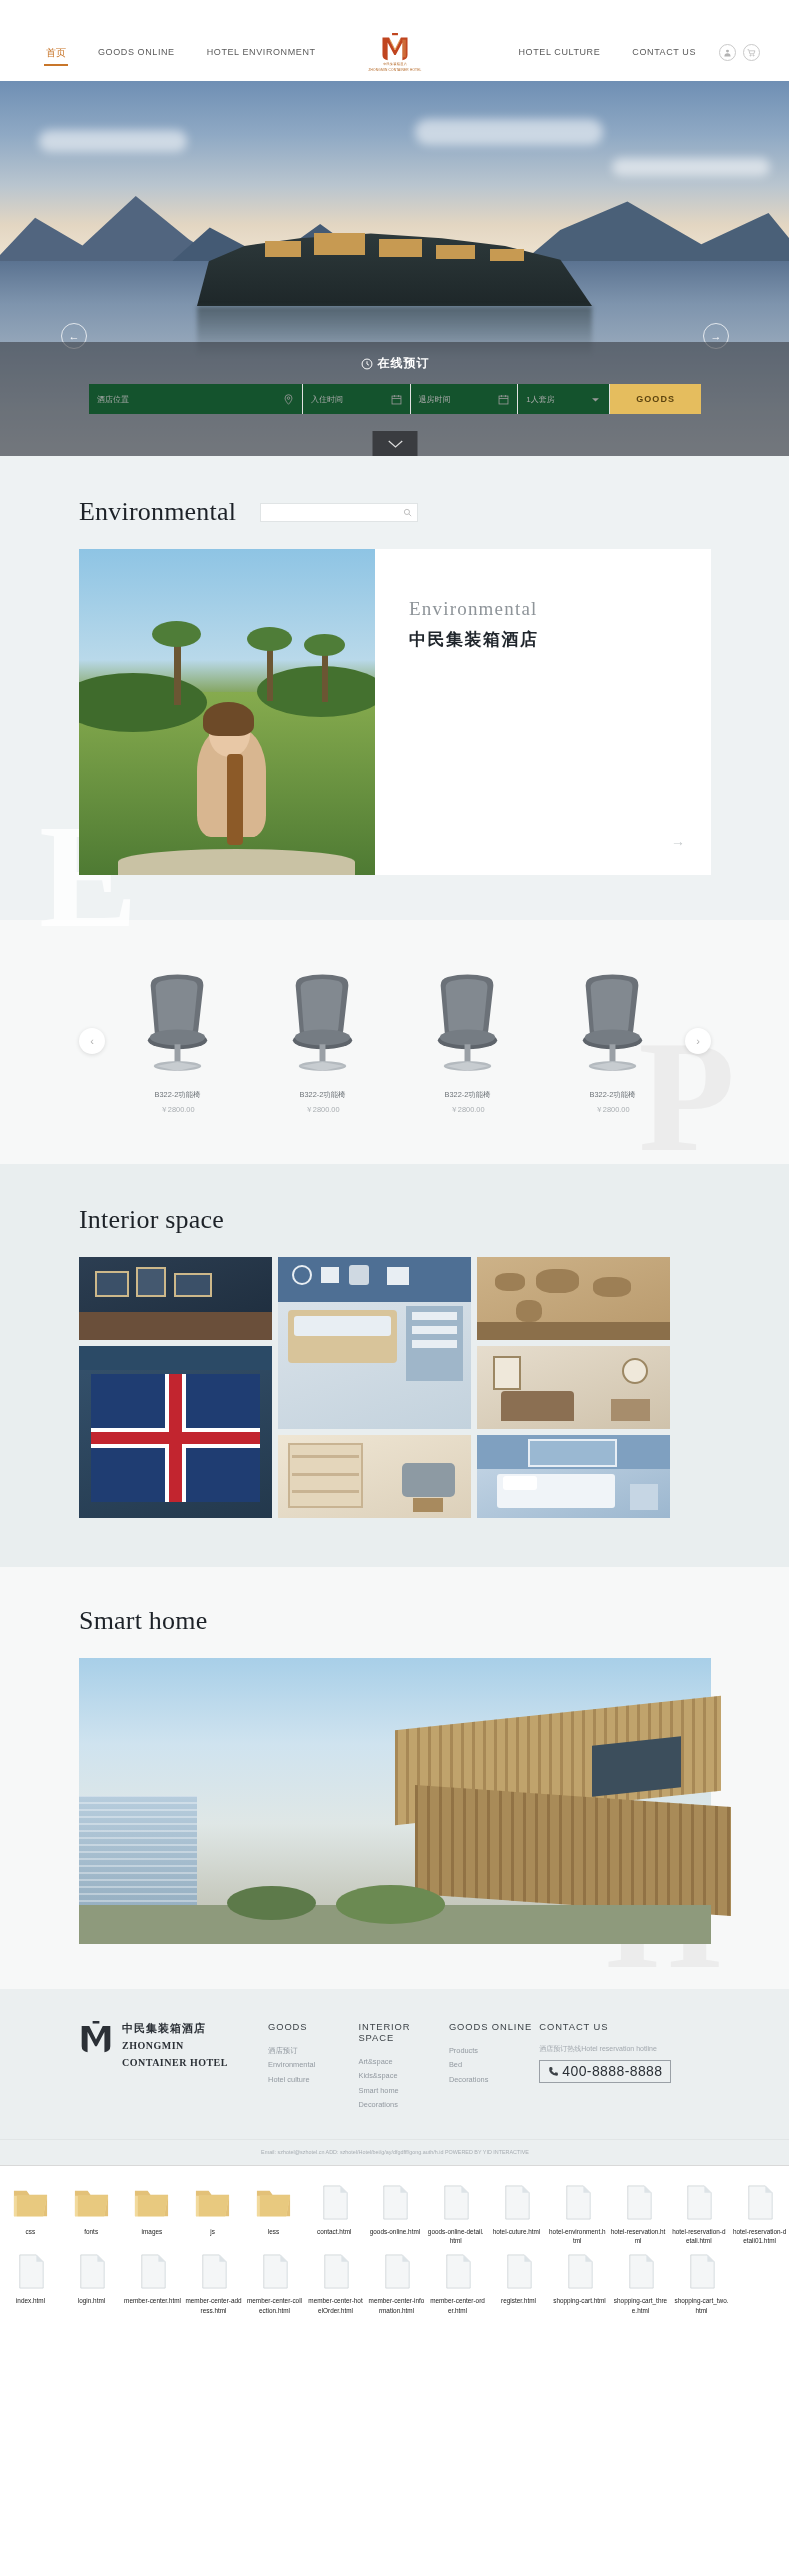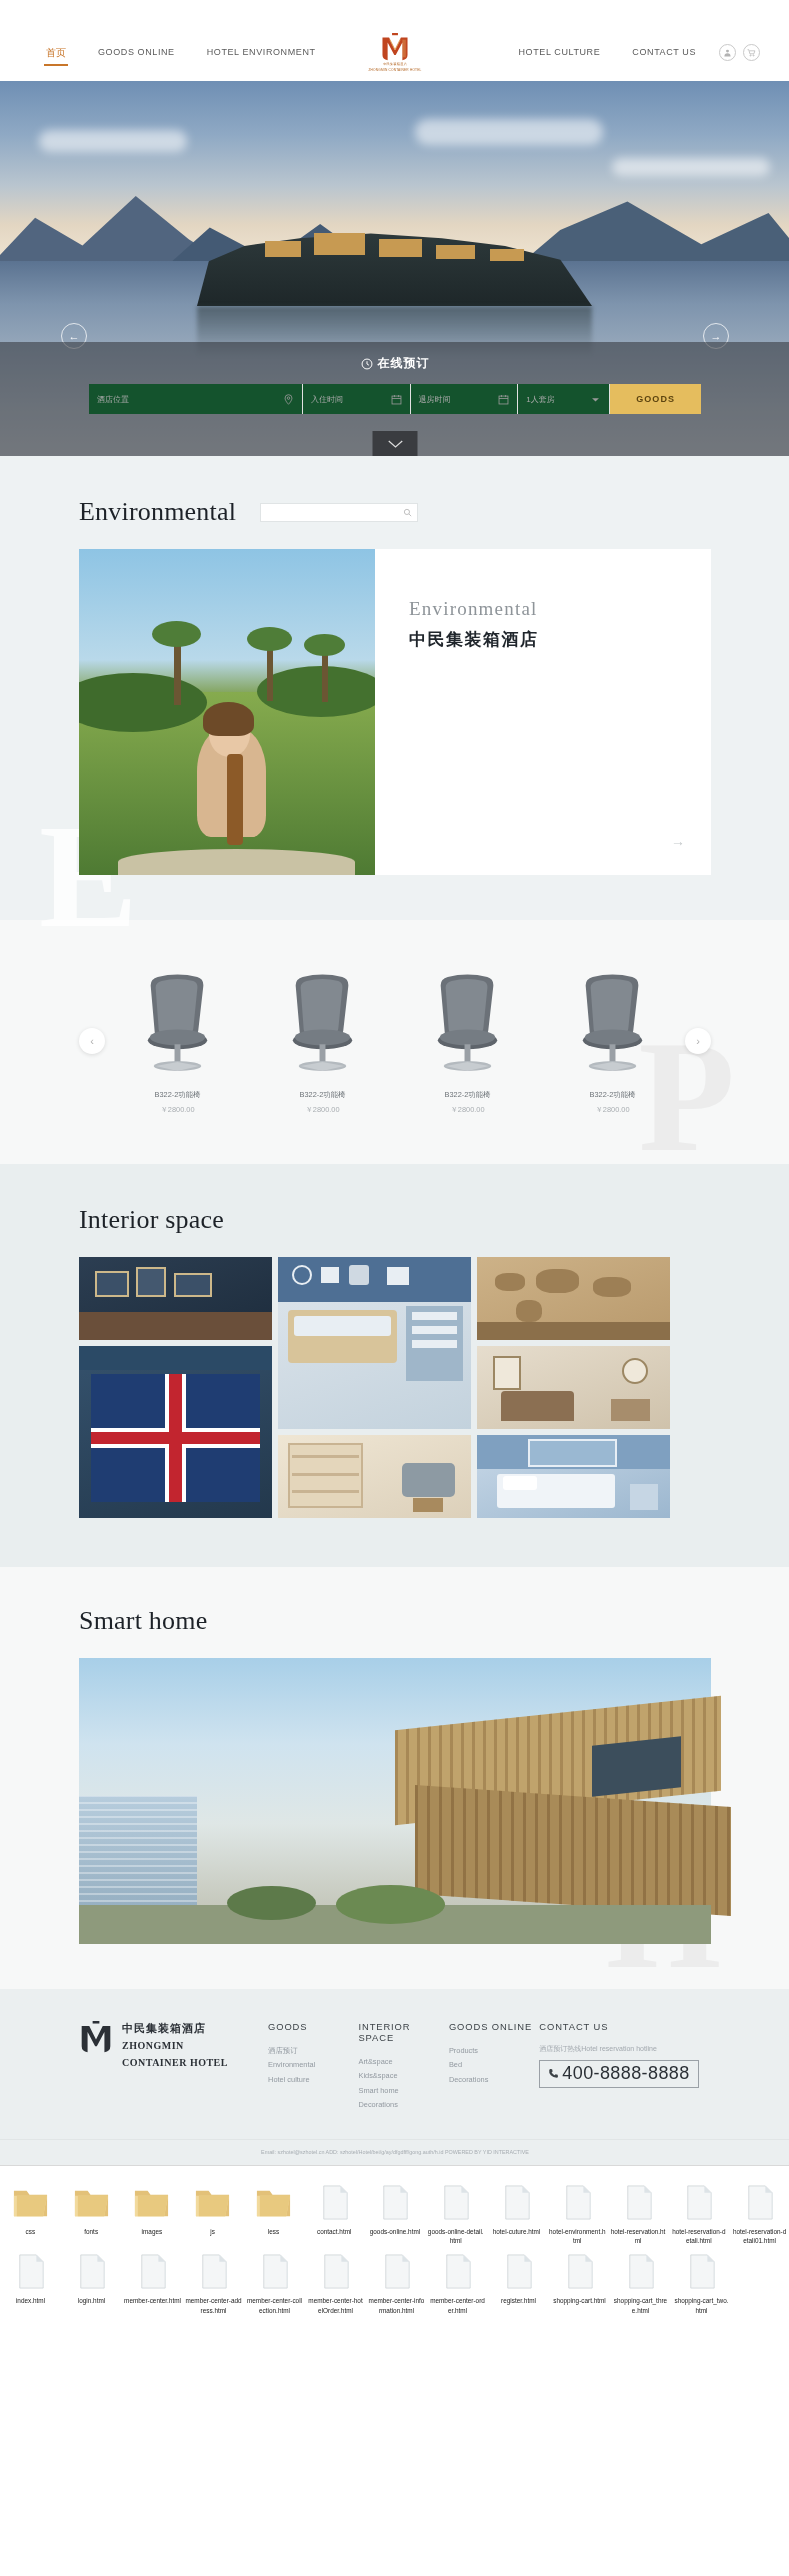--- a/index.html
+++ b/index.html
@@ -171,21 +171,21 @@
   .fb-en { font-family:Liberation Serif, serif; font-size: 10px; color:#2b3036;
     letter-spacing:0.5px; line-height:1.35; margin-top:3px; font-weight:bold;}
   .fcol { width: 99px; }
   .fcol.contact { width: 188px; }
   .fh { font-size: 9.4px; color:#3c4247; letter-spacing:0.9px; margin-bottom: 12px; }
   .flink { font-size: 7.4px; color:#9299a0; line-height: 1.95; cursor:pointer; }
   .fphone-lbl { font-size: 7px; color:#a2a8ae; margin-bottom: 6px; }
   .fphone { border:1px solid #9aa0a6; display:inline-flex; align-items:center; gap:3px;
     padding: 2px 8px 3px; }
   .fphone svg { width:11px; height:11px; color:#3c4247; }
-  .fphone span { font-size: 18px; color:#2b3036; letter-spacing:0.4px; }
+  .fphone span { font-size: 14px; color:#2b3036; letter-spacing:0.4px; }
   .fbar { margin-top: 26px; padding: 9px 0 10px; text-align:center;
     font-size: 5.4px; color:#a7adb2; border-top: 1px solid #e1e5e6; }
 
   
   .files { background:#fff; border-top:1px solid #d9d9d9; padding: 10px 0 16px; }
   .frow { display:flex; }
   .fitem { width: 61px; padding: 4px 2px 0; text-align:center; cursor:pointer; }
   .ficon { height: 45px; display:flex; align-items:center; justify-content:center; }
   .ficon svg { width: 39px; height: 39px; }
   .flabel { font-size: 6.4px; color:#222; line-height: 1.45; word-break: break-all; margin-top: 2px; }

